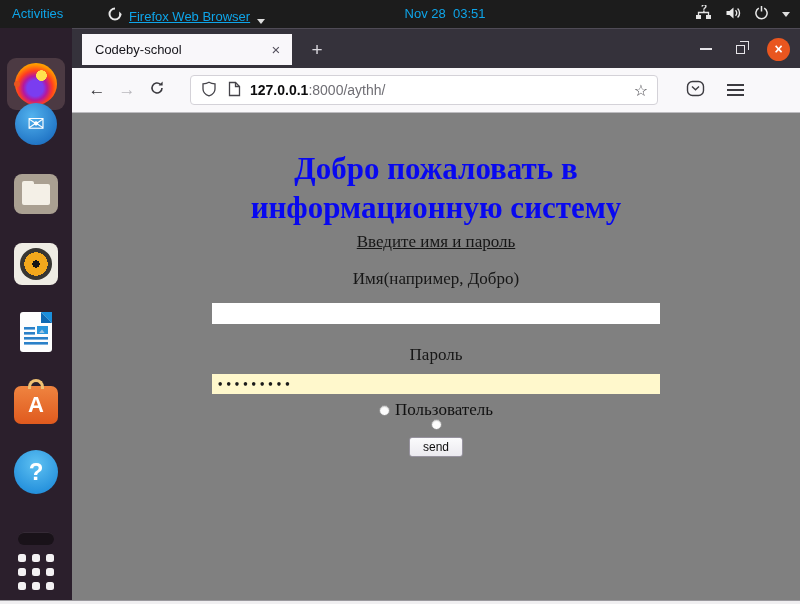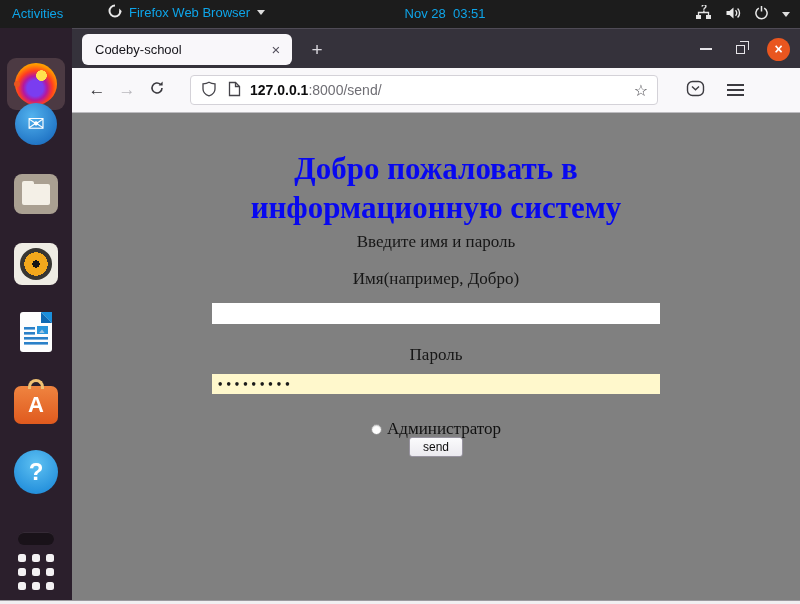--- a/index.html
+++ b/index.html
@@ -2,21 +2,21 @@
 <html><head>
 <meta charset="utf-8">
 <style>
   * { margin:0; padding:0; box-sizing:border-box; }
   html,body { width:800px; height:604px; }
   body { position:relative; font-family:"Liberation Sans", sans-serif; background:#f0eff1; overflow:hidden; }
 
   
   .topbar { position:absolute; top:0; left:0; width:800px; height:28px; background:#1c1c1c; color:#0ea5e9; font-size:13px; }
   .activities { position:absolute; left:12px; top:0; line-height:28px; }
-  .appmenu { position:absolute; left:108px; top:0; height:24px; display:flex; align-items:center; gap:7px; }
+  .appmenu { position:absolute; left:108px; top:0; height:24px; display:flex; align-items:flex-end; gap:7px;text-decoration:underline; }
   .chev-down { width:0; height:0; border-left:4px solid transparent; border-right:4px solid transparent; border-top:5px solid #ddd; }
   .clock { position:absolute; left:445px; top:0; transform:translateX(-50%); line-height:28px; white-space:pre; }
   .sysicons { position:absolute; right:10px; top:0; height:28px; display:flex; align-items:center; gap:13px; }
 
   
   .dock { position:absolute; left:0; top:28px; width:72px; height:572px; background:#2b1f2c; }
   .dock-item { position:absolute; left:12px; width:48px; height:48px; display:flex; align-items:center; justify-content:center; }
   .active-bg { position:absolute; left:7px; width:58px; height:52px; background:#4c3a43; border-radius:9px; }
   .run-dot { position:absolute; left:2px; top:50%; transform:translateY(-50%); width:6px; height:6px; border-radius:50%; background:#e9551f; }
 
@@ -33,21 +33,21 @@
      background:radial-gradient(circle, #151515 0 16%, #f2a81c 16% 52%, #383632 52% 76%, #efece4 76%); }
   .ic-help { width:44px; height:44px; border-radius:50%; background:radial-gradient(circle at 50% 32%, #5ec1f2, #1583d6); color:#fff; font-weight:bold; font-size:24px; display:flex; align-items:center; justify-content:center; }
   .ic-soft { width:44px; height:38px; margin-top:6px; border-radius:7px; background:linear-gradient(#ef8440, #e05a1e); position:relative; display:flex; align-items:center; justify-content:center; color:#fff; font-weight:bold; font-size:22px; }
   .ic-soft .handle { position:absolute; top:-7px; left:14px; width:16px; height:10px; border:3px solid #efc173; border-bottom:none; border-radius:8px 8px 0 0; }
   .ic-trash { width:36px; height:13px; border-radius:6px; background:#191219; box-shadow:inset 0 1px 0 #352a36; }
   .ic-grid { display:grid; grid-template-columns:repeat(3, 8px); grid-gap:6px; }
   .ic-grid span { width:8px; height:8px; background:#f3f1f3; border-radius:2.5px; }
 
   
   .tabbar { position:absolute; left:72px; top:28px; width:728px; height:40px; background:#35323b; border-top:1px solid #4f4b56; }
-  .tab { position:absolute; left:10px; top:5px; width:210px; height:31px; background:#f9f7fa; border-radius:6px; display:flex; align-items:center; font-size:13px; color:#15141a; }
+  .tab { position:absolute; left:10px; top:5px; width:210px; height:31px; background:#f9f7fa; border-radius:0; display:flex; align-items:center; font-size:13px; color:#15141a; }
   .tab-title { padding-left:13px; flex:1; }
   .tab-close { margin-right:6px; width:20px; text-align:center; color:#55515d; font-size:15px; }
   .newtab { position:absolute; left:232px; top:8px; width:26px; height:26px; color:#d9d7dd; font-size:19px; text-align:center; line-height:25px; }
   .wctrls { position:absolute; right:0; top:0; height:40px; display:flex; align-items:center; }
   .wmin { width:12px; height:2px; background:#e6e4e8; margin-right:24px; }
   .wrest { width:9px; height:9px; border:1.5px solid #e6e4e8; position:relative; margin-right:22px; }
   .wrest::before { content:""; position:absolute; top:-4.5px; left:2.5px; width:8px; height:8px; border-top:1.5px solid #e6e4e8; border-right:1.5px solid #e6e4e8; }
   .wclose { width:23px; height:23px; border-radius:50%; background:#e9561f; color:#fff; font-size:14px; font-weight:bold; text-align:center; line-height:22px; margin-right:10px; }
 
   .toolbar { position:absolute; left:72px; top:68px; width:728px; height:45px; background:#f9f8fa; border-bottom:1px solid #bdbcc0; display:flex; align-items:center; }
@@ -59,21 +59,21 @@
   .url-path { color:#6f6e74; }
   .url-star { margin-left:auto; margin-right:9px; font-size:16px; color:#47464c; }
   .tb-icon { margin-left:10px; }
   .hamburger { margin-left:22px; width:17px; }
   .hamburger div { height:2px; background:#3c3b40; margin:3px 0; }
 
   
   .content { position:absolute; left:72px; top:113px; width:728px; height:487px; background:#808080; font-family:"Liberation Serif", serif; }
   .abs-c { position:absolute; left:50%; transform:translateX(-50%); text-align:center; }
   .heading { top:16px; width:520px; font-size:31px; line-height:39px; font-weight:bold; color:#0808f0;margin-top:20px; }
-  .intro { top:119px; font-size:17px; color:#161616; }
+  .intro { top:119px; font-size:17px; color:#161616;text-decoration:underline; }
   .namelabel { top:156px; font-size:17px; color:#161616; }
   .name-input { position:absolute; left:140px; top:190px; width:448px; height:21px; background:#fff; border:none; padding:0 4px; font-size:13px; }
   .pwdlabel { top:232px; font-size:17px; color:#161616; }
   .pwd-input { position:absolute; left:140px; top:261px; width:448px; height:20px; background:#fff8cc; border:none; padding:0 0 0 5px; font-size:10px; font-weight:bold; letter-spacing:2px; color:#1a1a1a; font-family:"DejaVu Sans", sans-serif; }
   .radio-row { position:absolute; left:0; width:728px; display:flex; align-items:center; justify-content:center; gap:5px; font-size:17px; color:#111; }
   .radio-row.r1 { top:287px; } .radio-row.r2 { top:306px; }
   .radio { width:11px; height:11px; border-radius:50%; background:#fdfdfd; border:1px solid #8a8a8a; box-shadow:inset 0 1px 1px #cfcfcf; }
   .send-btn { position:absolute; left:50%; top:324px; transform:translateX(-50%); font-family:"Liberation Sans", sans-serif; font-size:12px; color:#0d0d0d; background:linear-gradient(#fbfbfc,#ebeaef); border:1px solid #97939f; border-radius:3px; padding:2px 13px; }
 
   .bottom-strip { position:absolute; left:0; top:600px; width:800px; height:4px; background:#f0eff1; border-top:1px solid #9a999e; }
@@ -221,21 +221,21 @@
         </svg>
     </span>
     <span class="tb-icon">
       <svg width="14" height="16" viewBox="0 0 14 16">
           <path d="M2.5 1.5 h6 l4 4 v9 h-10 z" stroke="#45444a" stroke-width="1.3" fill="none"></path>
           <path d="M8.5 1.5 v4 h4" stroke="#45444a" stroke-width="1.3" fill="none"></path>
         </svg>
     </span>
     <span class="seg" style="margin-left:9px">
       <span class="url-host">127.0.0.1</span>
-        <span class="url-path">:8000/send/</span>
+        <span class="url-path">:8000/aythh/</span>
     </span>
     <span class="url-star">☆</span>
   </div>
   <span style="margin-left:28px">
     <svg width="19" height="17" viewBox="0 0 19 17">
         <rect x="1.5" y="1.5" width="16" height="14" rx="5" stroke="#3c3b40" stroke-width="1.4" fill="none"></rect>
         <path d="M6 6.5 l3.5 3.2 l3.5 -3.2" stroke="#3c3b40" stroke-width="1.4" fill="none"></path>
       </svg>
   </span>
   <span class="hamburger">
@@ -245,20 +245,23 @@
     </span>
 </div>
 
 <div class="content">
   <div class="abs-c heading">Добро пожаловать в информационную систему</div>
   <div class="abs-c intro">Введите имя и пароль</div>
   <div class="abs-c namelabel">Имя(например, Добро)</div>
   <input class="name-input" value="" style="">
   <div class="abs-c pwdlabel">Пароль</div>
   <input class="pwd-input" value="•••••••••" style="">
+  <div class="radio-row r1">
+    <span class="radio"></span>
+    <span>Пользователь</span>
+  </div>
   <div class="radio-row r2">
     <span class="radio"></span>
-    <span>Администратор</span>
   </div>
   <button class="send-btn">send</button>
 </div>
 
 <div class="bottom-strip"></div>
 
 </body></html>

